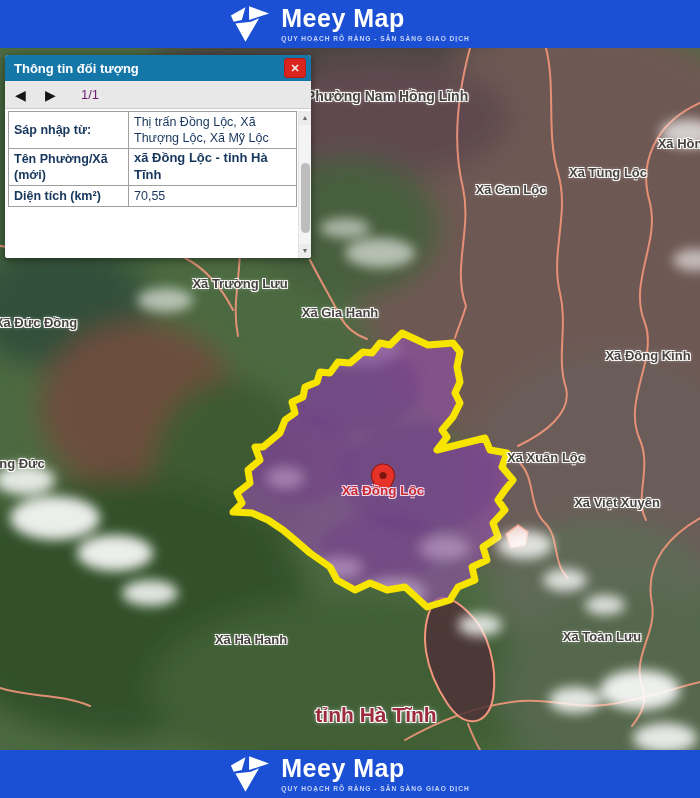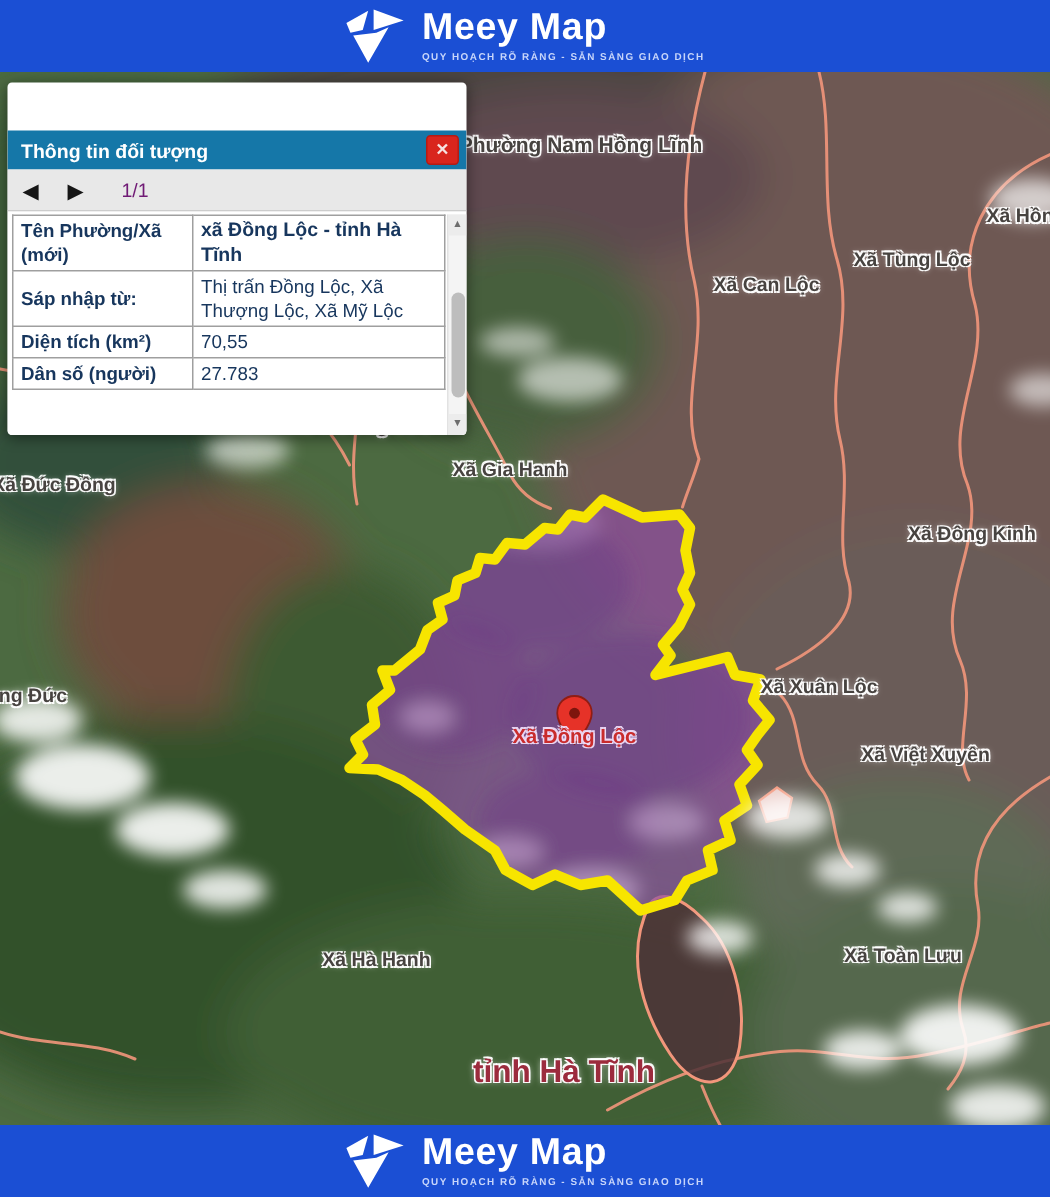--- a/index.html
+++ b/index.html
@@ -55,21 +55,21 @@
   }
   
   .popup {
     position: absolute; top: 55px; left: 5px; width: 306px; z-index: 20;
     background: #fff; border-radius: 3px; overflow: hidden;
     box-shadow: 0 2px 9px rgba(0,0,0,.45);
   }
   .popup-header {
     height: 26px; background: #1577a8; color: #fff;
     display: flex; align-items: center; padding: 0 5px 0 9px;
-    font-size: 13px; font-weight: bold; margin-top: 32px;
+    font-size: 13px; font-weight: bold;
   }
   .popup-title { flex: 1; }
   .close-button {
     width: 22px; height: 20px; background: #d9251d; border: 1px solid #b51b14;
     border-radius: 3px; color: #f6e3e2; font-size: 11px; font-weight: bold;
     line-height: 17px; text-align: center; cursor: pointer; padding: 0;
   }
   .popup-nav {
     height: 28px; background: #e8e8e8; border-bottom: 1px solid #cccccc;
     display: flex; align-items: center; padding: 0 10px;
@@ -238,34 +238,30 @@
   </div>
   <div class="popup-nav">
     <button class="nav-btn">◀</button>
     <button class="nav-btn">▶</button>
     <span class="page-indicator">1/1</span>
   </div>
   <div class="popup-body">
     <table class="info-table">
       <tbody>
         <tr class="r2">
+          <td class="lbl">Sáp nhập từ:</td>
+          <td>Thị trấn Đồng Lộc, Xã Thượng Lộc, Xã Mỹ Lộc</td>
+        </tr>
+        <tr class="r2">
           <td class="lbl">Tên Phường/Xã (mới)</td>
           <td class="val-bold">xã Đồng Lộc - tỉnh Hà Tĩnh</td>
-        </tr>
-        <tr class="r2">
-          <td class="lbl">Sáp nhập từ:</td>
-          <td>Thị trấn Đồng Lộc, Xã Thượng Lộc, Xã Mỹ Lộc</td>
         </tr>
         <tr class="r1">
           <td class="lbl">Diện tích (km²)</td>
           <td>70,55</td>
-        </tr>
-        <tr class="r1">
-          <td class="lbl">Dân số (người)</td>
-          <td>27.783</td>
         </tr>
       </tbody>
     </table>
     <div class="v-scrollbar">
       <div class="sb-btn up">▲</div>
       <div class="sb-thumb"></div>
       <div class="sb-btn down">▼</div>
     </div>
   </div>
 </div>

